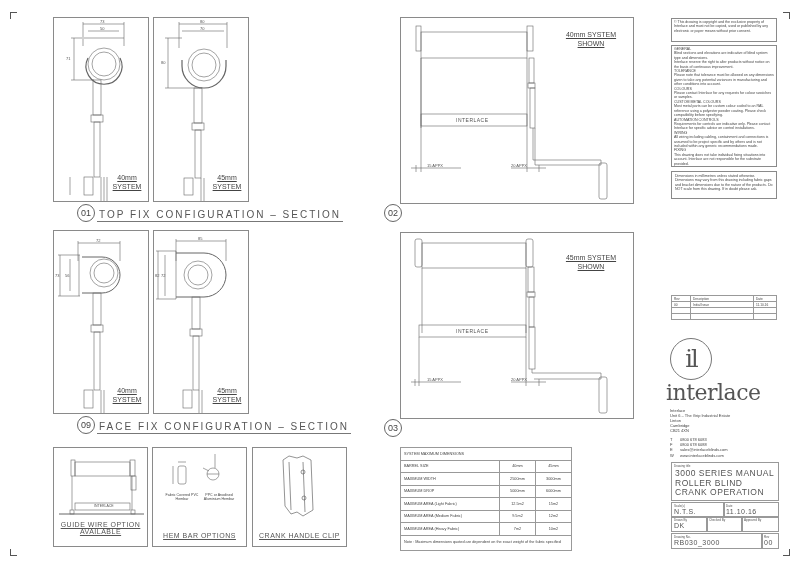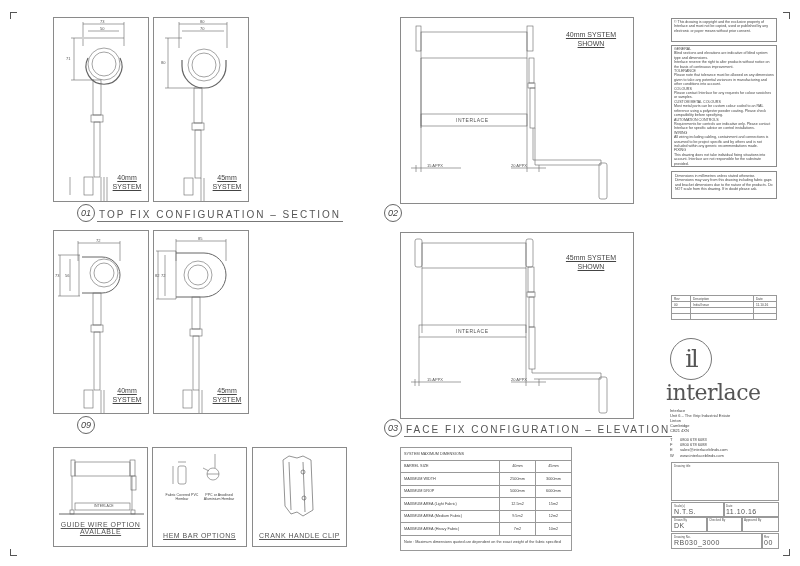--- a/index.html
+++ b/index.html
@@ -1,21 +1,21 @@
 <!DOCTYPE html>
 <html><head>
 <meta charset="utf-8">
 <style>
   html, body { margin: 0; padding: 0; background: #ffffff; }
   body { width: 800px; height: 566px; position: relative; overflow: hidden; font-family: "Liberation Sans", sans-serif; color: #333; }
   .abs { position: absolute; }
   .frame { position: absolute; border: 1px solid #8a8a8a; background: #fff; }
   .corner { position: absolute; width: 6px; height: 6px; border-color: #555; border-style: solid; }
   .title-row { position: absolute; display: flex; align-items: flex-end; }
-  .circ-num { width: 16px; height: 16px; border: 1px solid #666; border-radius: 50%; font-size: 9px; line-height: 16px; text-align: center; color: #444; margin-right: 2px; font-style: italic; }
+  .circ-num { width: 16px; height: 16px; border: 1px solid #666; border-radius: 50%; font-size: 9px; line-height: 16px; text-align: center; color: #444; margin-right: 2px; }
   .title-text { font-size: 10px; letter-spacing: 2px; color: #555; border-bottom: 1px solid #777; padding: 0 2px 1px 2px; white-space: nowrap; }
   .sys-label { position: absolute; font-size: 7px; text-align: center; color: #444; text-decoration: underline; line-height: 9px; }
   .dim { position: absolute; font-size: 4px; color: #555; }
   .small { font-size: 3.6px; line-height: 4.4px; color: #444; }
   table.maxdim { position: absolute; border-collapse: collapse; font-size: 3.8px; color: #444; }
   table.maxdim td { border: 1px solid #999; padding: 0 3px; height: 11.5px; }
   table.maxdim td.v { text-align: center; }
   .tb { position: absolute; border: 1px solid #999; }
   .tb-lbl { font-size: 3px; color: #555; position: absolute; }
   .tb-val { font-size: 7px; color: #555; position: absolute; letter-spacing: 0.5px; }
@@ -180,20 +180,21 @@
   </svg>
   <span class="dim" style="left:44px;top:5px">85</span>
   <span class="dim" style="left:1px;top:42px">82</span>
   <span class="dim" style="left:7px;top:42px">72</span>
   <span class="sys-label" style="left:58px;top:155px;width:30px;">
     <span>45mm</span><br><span>SYSTEM</span>
   </span>
 </div>
 <div class="title-row" style="left:77px;top:416px;">
   <div class="circ-num">09</div>
+  <div class="title-text">FACE FIX CONFIGURATION – SECTION</div>
 </div>
 
 <div class="frame" style="left:400px;top:232px;width:232px;height:185px;">
   <svg width="232" height="185" style="position:absolute;left:0;top:0">
     <g stroke="#666" fill="none" stroke-width="0.6">
       <rect x="14" y="6" width="7" height="28" rx="2"></rect>
         <rect x="125" y="6" width="7" height="28" rx="2"></rect>
       <rect x="21" y="10" width="104" height="25"></rect>
       <line x1="21" y1="35" x2="21" y2="100"></line>
         <line x1="125" y1="35" x2="125" y2="100"></line>
@@ -214,21 +215,20 @@
   </svg>
   <span class="dim" style="left:55px;top:95px;font-size:5px;letter-spacing:0.5px">INTERLACE</span>
   <span class="dim" style="left:26px;top:144px">15 APPX</span>
   <span class="dim" style="left:110px;top:144px">20 APPX</span>
   <span class="sys-label" style="left:160px;top:20px;width:60px;">
     <span>45mm SYSTEM</span><br><span>SHOWN</span>
   </span>
 </div>
 <div class="title-row" style="left:384px;top:419px;">
   <div class="circ-num">03</div>
-  <div class="title-text">FACE FIX CONFIGURATION – ELEVATION</div>
 </div>
 
 <div class="frame" style="left:53px;top:447px;width:93px;height:98px;">
   <svg width="93" height="98" style="position:absolute;left:0;top:0">
     <g stroke="#666" fill="none" stroke-width="0.6">
       <rect x="17" y="12" width="4" height="16"></rect>
         <rect x="76" y="12" width="5" height="16"></rect>
       <rect x="21" y="14" width="55" height="14"></rect>
       <line x1="18" y1="28" x2="18" y2="62"></line>
         <line x1="78" y1="28" x2="78" y2="62"></line>
@@ -377,20 +377,25 @@
 </div>
 <div class="abs small" style="left:670px;top:437px;font-size:4px;line-height:5.2px;">
   <div><span style="display:inline-block;width:10px">T</span><span>0800 678 6083</span></div>
   <div><span style="display:inline-block;width:10px">F</span><span>0800 678 6088</span></div>
   <div><span style="display:inline-block;width:10px">E</span><span>sales@interlaceblinds.com</span></div>
   <div><span style="display:inline-block;width:10px">W</span><span>www.interlaceblinds.com</span></div>
 </div>
 
 <div class="tb" style="left:671px;top:462px;width:106px;height:37px;">
   <span class="tb-lbl" style="left:2px;top:1px">Drawing title</span>
+  <div class="tb-val" style="left:3px;top:6px;font-size:8.5px;line-height:9.5px;">
+    <div>3000 SERIES MANUAL</div>
+    <div>ROLLER BLIND</div>
+    <div>CRANK OPERATION</div>
+  </div>
 </div>
 <div class="tb" style="left:671px;top:502px;width:52px;height:14px;">
   <span class="tb-lbl" style="left:2px;top:1px">Scale(s)</span>
   <span class="tb-val" style="left:2px;top:5px">N.T.S.</span>
 </div>
 <div class="tb" style="left:723px;top:502px;width:54px;height:14px;">
   <span class="tb-lbl" style="left:2px;top:1px">Date</span>
   <span class="tb-val" style="left:2px;top:5px">11.10.16</span>
 </div>
 <div class="tb" style="left:671px;top:516px;width:35px;height:14px;">

